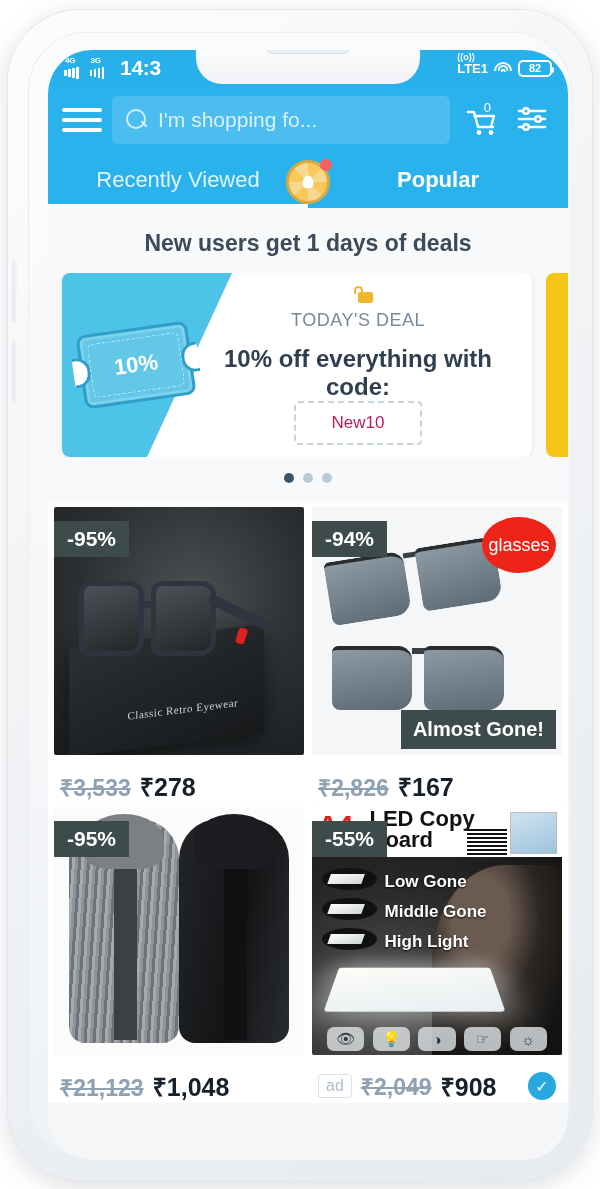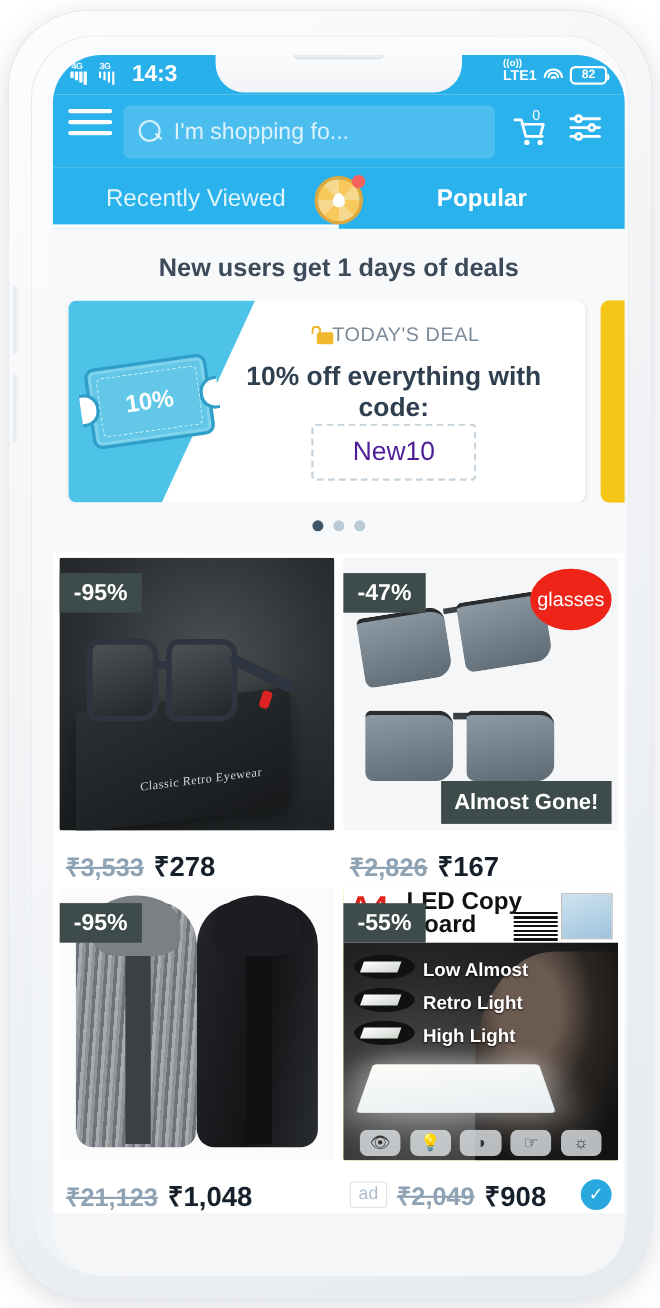--- a/index.html
+++ b/index.html
@@ -45,21 +45,21 @@
   #status-bar {
     position: relative;
     height: 36px;
     background: #27b0ea;
     color: #fff;
     display: flex; align-items: center;
     padding: 0 16px;
     font-size: 20px; font-weight: bold;
   }
   .sb-left { display: flex; align-items: flex-end; gap: 7px; }
-  .sig { position: relative; display: flex; align-items: flex-start; gap: 1.5px; height: 15px; }
+  .sig { position: relative; display: flex; align-items: center; gap: 1.5px; height: 15px; }
   .sig i { display: block; width: 2.5px; background: #fff; border-radius: .5px; }
   .sig i:nth-child(1){height:4px}.sig i:nth-child(2){height:6px}
   .sig i:nth-child(3){height:8px}.sig i:nth-child(4){height:10px}
   .sig i:nth-child(5){height:12px}
   .sig .g { position: absolute; top: -9px; left: 1px; font-size: 8px; font-weight: bold; letter-spacing: -.3px; }
   #status-time { font-size: 21px; letter-spacing: -.3px; margin-left: 5px; }
   .sb-right { margin-left: auto; display: flex; align-items: center; gap: 6px; }
   .lte-wrap { position: relative; font-size: 13px; font-weight: bold; line-height: 1; }
   .lte-wrap .ant { position: absolute; top: -9px; left: 0; font-size: 9px; }
   .wifi { width: 18px; height: 14px; position: relative; }
@@ -85,21 +85,21 @@
     position: absolute; left: 50%; transform: translateX(-50%); top: -5px;
     width: 82px; height: 9px; border-radius: 5px;
     background: linear-gradient(180deg,#dfe3e8,#eef1f4);
     box-shadow: inset 0 0 0 1px #dadee3;
   }
 
   
   #app-header {
     background: #29b2ec;
     padding: 10px 14px 8px;
-    display: flex; align-items: flex-start; gap: 10px;
+    display: flex; align-items: center; gap: 10px;
   }
   #menu-btn { width: 40px; height: 30px; display:flex; flex-direction:column;
      justify-content:center; gap:6px; cursor:pointer; flex:0 0 auto; }
   #menu-btn i { display:block; height:4px; background:#fff; border-radius:2px; }
   #search-bar {
     flex: 1 1 auto; height: 48px; border-radius: 6px;
     background: rgba(255,255,255,.16);
     display: flex; align-items: center; gap: 10px; padding: 0 14px;
     min-width: 0;
   }
@@ -190,30 +190,30 @@
   #ticket-icon::before { left: -10px; border-radius: 0 14px 14px 0; border-left: none; }
   #ticket-icon::after { right: -10px; border-radius: 14px 0 0 14px; border-right: none; }
   #ticket-dash {
     position: absolute; inset: 7px; border: 1.5px dashed rgba(255,255,255,.65); border-radius: 5px;
   }
   #deal-body {
     position: relative; z-index: 2; flex: 1; text-align: center; padding: 0 14px 0 6px;
   }
   #deal-kicker {
     font-size: 18px; color: #7b8a99; letter-spacing: .5px;
-    display: flex; align-items: center; justify-content: center; gap: 7px; margin-bottom: 14px;
+    display: flex; align-items: center; justify-content: center; gap: 7px; margin-bottom: 14px; flex-direction: column;
   }
   #lock-icon { width: 15px; height: 17px; position: relative; display: inline-block; }
   #lock-icon .body { position: absolute; bottom: 0; width: 15px; height: 11px;
      background: #f0b62c; border-radius: 2px; }
   #lock-icon .shackle { position: absolute; top: 0; left: 3px; width: 9px; height: 8px;
      border: 2.5px solid #f0b62c; border-bottom: none; border-radius: 5px 5px 0 0; }
   #deal-headline { font-size: 24px; font-weight: bold; color: #2f3f4f; }
   #deal-code {
-    display: inline-block; padding: 10px 36px; font-size: 24px; color: #4c1d95;
+    display: inline-block; padding: 10px 36px; font-size: 17px; color: #be185d;
     border: 2px dashed #c5d3dd; border-radius: 4px; cursor: pointer;
   }
   #promo-card-2 {
     flex: 0 0 120px; height: 184px; background: #f5c518; border-radius: 8px;
     position: relative; overflow: hidden;
   }
   #carousel-dots {
     display: flex; justify-content: center; gap: 9px; padding: 16px 0 14px;
   }
   #carousel-dots span { width: 10px; height: 10px; border-radius: 50%; background: #b9cbd6; cursor: pointer; }
@@ -497,21 +497,21 @@
                 <div class="br"></div>
                 <div class="lns r"></div>
                 <div class="arm"></div>
               </div>
             <div class="pair bot">
                 <div class="lns l"></div>
                 <div class="br"></div>
                 <div class="lns r"></div>
               </div>
           </div>
-          <div class="discount-badge">-47%</div>
+          <div class="discount-badge">-94%</div>
           <div class="round-label">glasses</div>
           <div class="almost-gone">Almost Gone!</div>
         </div>
         <div class="prices">
           <span class="price-old">₹2,826</span>
           <span class="price-new">₹167</span>
         </div>
       </div>
 
       <div class="product-card">
@@ -548,22 +548,22 @@
               <div class="pad"></div>
               <div class="chip" style="top:6%">
                   <i></i>
                 </div>
               <div class="chip" style="top:21%">
                   <i></i>
                 </div>
               <div class="chip" style="top:36%">
                   <i></i>
                 </div>
-              <div class="clabel" style="left:29%;top:8%">Low Almost</div>
-              <div class="clabel" style="left:29%;top:23%">Retro Light</div>
+              <div class="clabel" style="left:29%;top:8%">Low Gone</div>
+              <div class="clabel" style="left:29%;top:23%">Middle Gone</div>
               <div class="clabel" style="left:29%;top:38%">High Light</div>
               <div class="icons">
                 <b>👁</b>
                 <b>💡</b>
                 <b>◑</b>
                 <b>☞</b>
                 <b>☼</b>
               </div>
             </div>
           </div>

